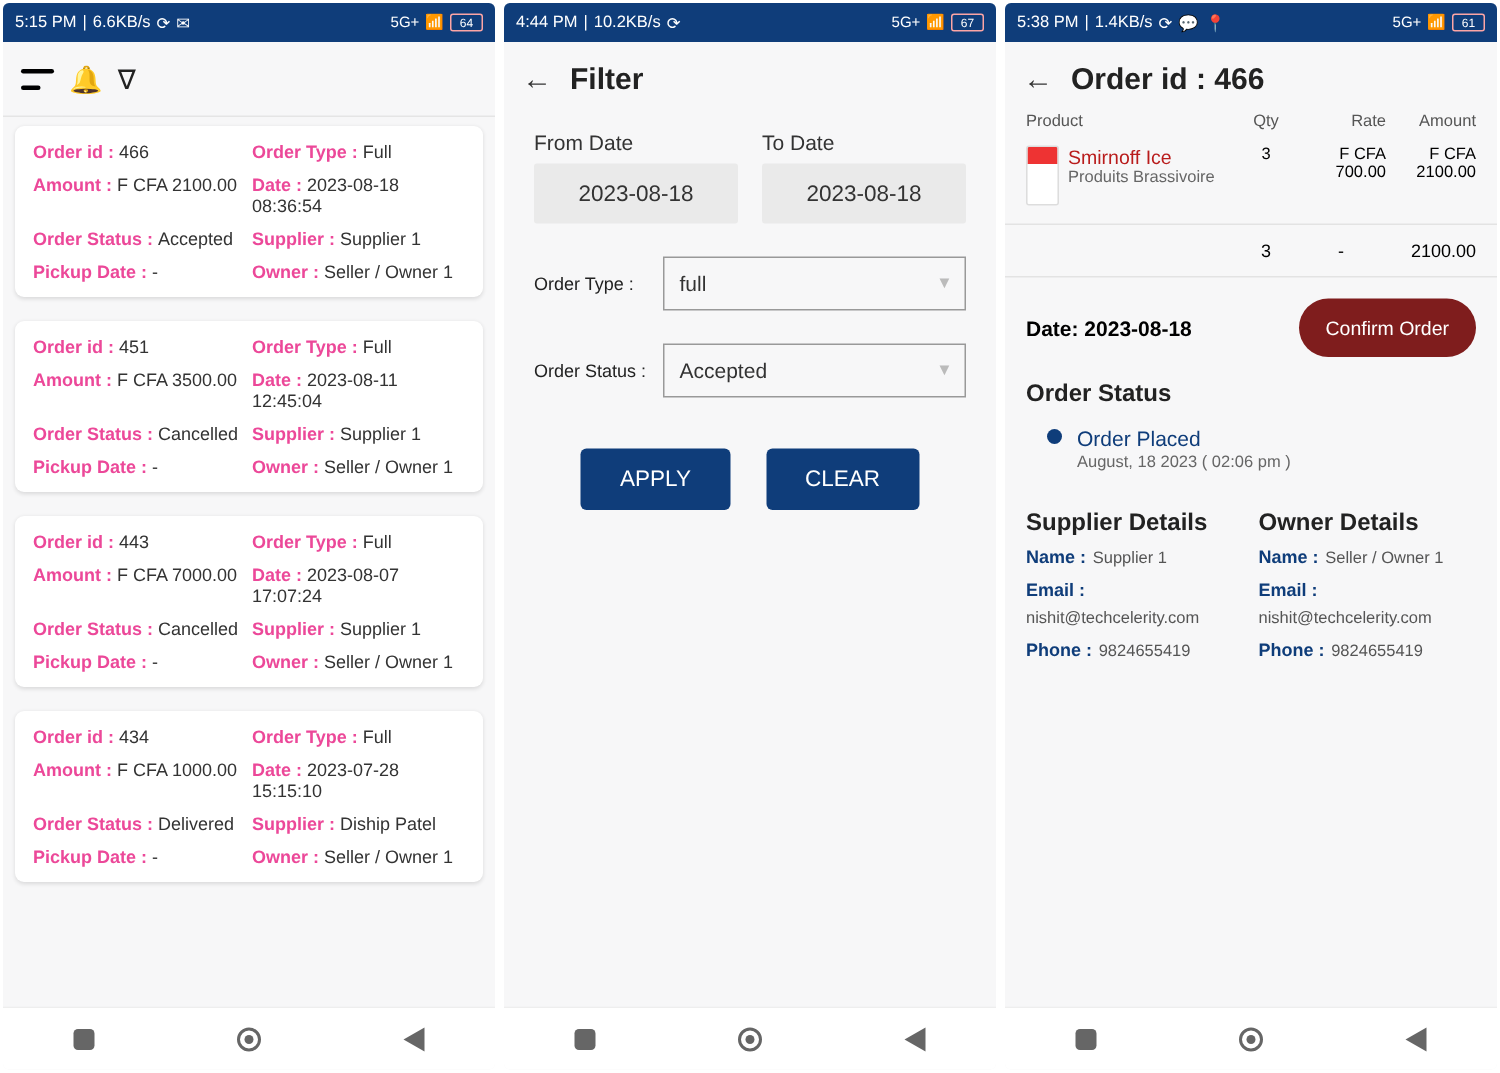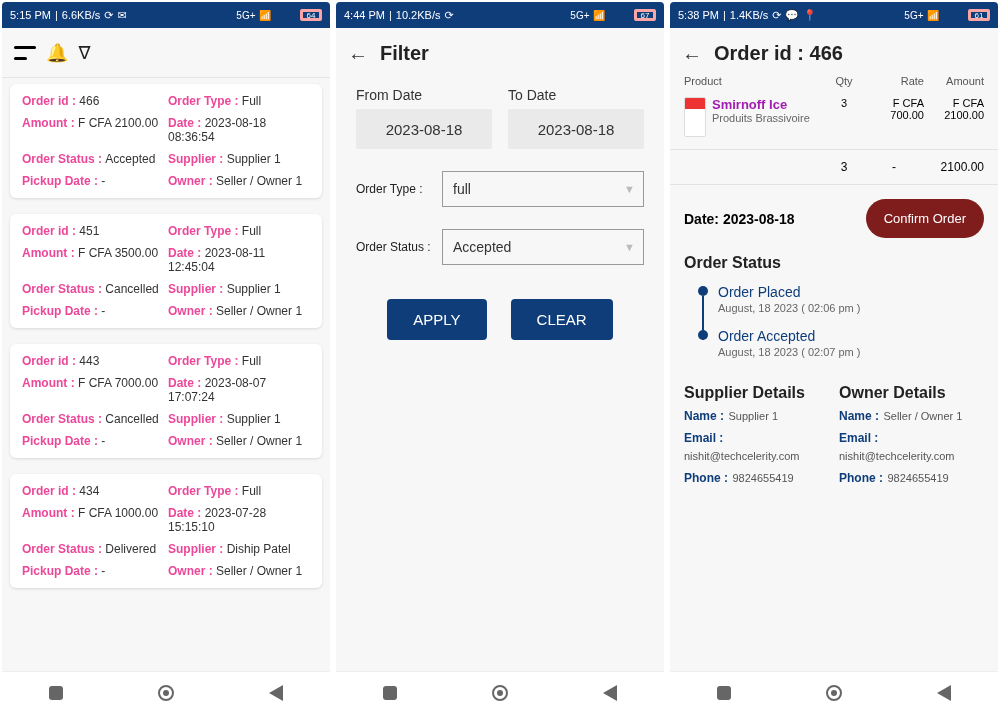--- a/index.html
+++ b/index.html
@@ -3,21 +3,21 @@
 <meta charset="utf-8">
 <style>
   * { box-sizing: border-box; margin: 0; padding: 0; font-family: -apple-system, Segoe UI, Arial, sans-serif; }
   body { background: #fff; width: 1000px; height: 715px; display: flex; gap: 6px; padding: 2px; }
   .phone { flex: 1; background: #f7f7f8; display: flex; flex-direction: column; height: 711px; border-radius: 4px; overflow: hidden; position: relative; }
 
   
   .status-bar { background: #0f3d7a; color: #fff; height: 26px; display: flex; align-items: center; justify-content: space-between; padding: 0 8px; font-size: 11px; }
   .status-left { display: flex; align-items: center; gap: 4px; }
   .status-right { display: flex; align-items: center; gap: 4px; font-size: 10px; }
-  .bat { border: 3px solid #fca5a5; border-radius: 2px; width: 22px; height: 12px; font-size: 8px; display: flex; align-items: center; justify-content: center; margin-left: 24px; }
+  .bat { border: 1px solid #fca5a5; border-radius: 2px; width: 22px; height: 12px; font-size: 8px; display: flex; align-items: center; justify-content: center; }
 
   
   .app-header { background: #f7f7f8; height: 50px; display: flex; align-items: center; padding: 0 12px; gap: 10px; border-bottom: 1px solid #e5e5e5; }
   .hamburger { width: 22px; height: 14px; display:flex; flex-direction:column; justify-content:space-between; }
   .hamburger span { height:3px; background:#000; border-radius:2px; }
   .hamburger .top { width: 100%; }
   .hamburger .bot { width: 60%; }
   .app-title { flex:1; text-align:center; font-size:20px; font-weight:600; color:#222; }
   .bell, .filter-ico { font-size:18px; color:#222; }
 
@@ -44,21 +44,21 @@
   .btn { background:#0f3d7a; color:#fff; font-size:15px; font-weight:500; border:none; padding:12px 26px; border-radius:4px; }
 
   
   .detail-header { display:flex; align-items:center; padding:14px 12px 10px; gap:12px; }
   .detail-title { font-size:20px; font-weight:700; color:#222; }
   .prod-head { display:flex; font-size:11px; color:#555; padding:0 14px 6px; }
   .prod-head .c1{flex:1.8} .prod-head .c2{width:40px;text-align:center} .prod-head .c3{width:60px;text-align:right} .prod-head .c4{width:60px;text-align:right}
   .prod-row { display:flex; padding:4px 14px 12px; border-bottom:1px solid #e3e3e3; font-size:11px; }
   .prod-row .c1{flex:1.8; display:flex; gap:6px;} .prod-row .c2{width:40px;text-align:center} .prod-row .c3{width:60px;text-align:right} .prod-row .c4{width:60px;text-align:right}
   .prod-img { width:22px; height:40px; background:linear-gradient(to bottom,#e33 0%,#e33 30%,#fff 30%,#fff 100%); border:1px solid #ddd; border-radius:2px; }
-  .prod-name{ color:#a21caf; font-weight:700; font-size:13px; }
+  .prod-name{ color:#b91c1c; font-weight:400; font-size:13px; }
   .prod-desc{ color:#666; font-size:11px; }
   .totals-row { display:flex; padding:10px 14px; border-bottom:1px solid #e3e3e3; font-size:12px; }
   .totals-row .c1{flex:1.8} .totals-row .c2{width:40px;text-align:center} .totals-row .c3{width:60px;text-align:center} .totals-row .c4{width:60px;text-align:right}
   .date-confirm { display:flex; align-items:center; justify-content:space-between; padding:14px 14px 8px; }
   .date-txt { font-size:14px; font-weight:600; }
   .confirm-btn { background:#7f1d1d; color:#fff; border:none; padding:12px 18px; border-radius:20px; font-size:13px; }
   .section-title { font-size:16px; font-weight:700; color:#222; padding:8px 14px 4px; }
   .timeline { padding:4px 14px 8px 28px; }
   .tl-item { position:relative; padding:4px 0 10px 20px; }
   .tl-item:before { content:''; position:absolute; left:0; top:6px; width:10px; height:10px; background:#0f3d7a; border-radius:50%; }
@@ -256,24 +256,20 @@
   <div class="date-confirm">
     <span class="date-txt">Date: 2023-08-18</span>
     <button class="confirm-btn">Confirm Order</button>
   </div>
   <div class="section-title">Order Status</div>
   <div class="timeline" id="timeline">
       <div class="tl-item">
         <div class="tl-title">Order Placed</div>
         <div class="tl-date">August, 18 2023 ( 02:06 pm )</div>
       </div>
-      <div class="tl-item">
-        <div class="tl-title">Order Accepted</div>
-        <div class="tl-date">August, 18 2023 ( 02:07 pm )</div>
-      </div>
     </div>
   <div class="details-grid">
     <div class="details-col">
       <div class="section-title" style="padding:4px 0;">Supplier Details</div>
       <div class="d-row"><span class="d-lbl">Name :</span> <span class="d-val">Supplier 1</span></div>
       <div class="d-row"><span class="d-lbl">Email :</span> <span class="d-val">nishit@techcelerity.com</span></div>
       <div class="d-row"><span class="d-lbl">Phone :</span> <span class="d-val">9824655419</span></div>
     </div>
     <div class="details-col">
       <div class="section-title" style="padding:4px 0;">Owner Details</div>

